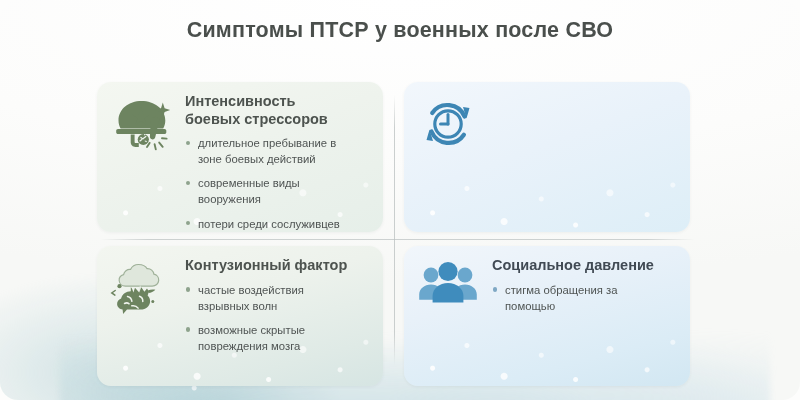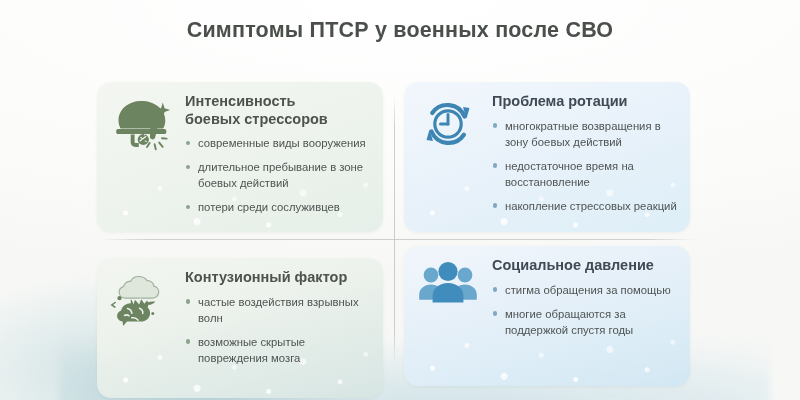--- a/index.html
+++ b/index.html
@@ -6,20 +6,21 @@
   body{
     width:800px;height:400px;overflow:hidden;
     font-family:"Liberation Sans","DejaVu Sans",sans-serif;
     background:#fdfdfc;
     position:relative;
   }
   #stage{
     position:absolute;inset:0;width:800px;height:400px;overflow:hidden;
     background:
       radial-gradient(120% 70% at 50% 0%, #ffffff 0%, #fcfcfb 55%, #f7f8f6 100%);
+    border-radius: 18px;
   }
   
   .wash{position:absolute;pointer-events:none;}
   .wash-bl{
     left:-40px;bottom:-30px;width:430px;height:230px;
     background:
       radial-gradient(60% 60% at 35% 75%, rgba(176,208,214,.55) 0%, rgba(176,208,214,0) 72%),
       radial-gradient(45% 50% at 58% 92%, rgba(150,192,200,.45) 0%, rgba(150,192,200,0) 70%);
     filter:blur(2px);
   }
@@ -97,21 +98,21 @@
   .card-blue.row2{
     background:
       linear-gradient(165deg, #f1f6fb 0%, #e8f1f9 35%, #dbecf6 75%, #d2e7f2 100%);
   }
 
   .card-inner{position:absolute;inset:0;display:flex;}
   .icon-wrap{
     width:88px;flex:0 0 88px;display:flex;align-items:flex-start;justify-content:center;
     padding-top:14px;box-sizing:border-box;
   }
-  .body-wrap{flex:1 1 auto;padding:11px 12px 8px 0;box-sizing:border-box;min-width:0;}
+  .body-wrap{flex:1 1 auto;padding:11px 28px 8px 0;box-sizing:border-box;min-width:0;}
 
   .card-title{
     font-size:14.5px;font-weight:bold;line-height:1.22;margin:0 0 7px 0;
   }
   .t-green{color:#4d534f;}
   .t-blue{color:#414a54;}
 
   ul.bullets{list-style:none;margin:0;padding:0;}
   ul.bullets li{
     position:relative;padding-left:13px;margin-bottom:8px;
@@ -159,22 +160,22 @@
             <polygon points="52.8,6.5 54.6,12.3 60.2,14.1 54.6,15.9 52.8,21.7 51,15.9 45.4,14.1 51,12.3"></polygon>
           </g>
         </svg>
       </div>
       <div class="body-wrap">
         <div class="card-title t-green">
           <span>Интенсивность</span><br>
           <span>боевых стрессоров</span>
         </div>
         <ul class="bullets b-green">
+          <li>длительное пребывание в зоне боевых действий</li>
           <li>современные виды вооружения</li>
-          <li>длительное пребывание в зоне боевых действий</li>
           <li>потери среди сослуживцев</li>
         </ul>
       </div>
     </div>
   </div>
 
   <div class="card card-blue" style="left:404px;top:82px;width:286px;height:150px;">
     <div class="speck"></div>
     <div class="card-inner">
       <div class="icon-wrap">
@@ -187,32 +188,24 @@
             <polygon points="44,11 50.5,12 47.5,22.5"></polygon>
             <polygon points="14,45 7.5,44 10.5,33.5"></polygon>
           </g>
           <circle cx="29" cy="28" r="13.2" fill="none" stroke="#3d86b4" stroke-width="3.2"></circle>
           <g stroke="#3d86b4" stroke-width="3" stroke-linecap="round">
             <line x1="29" y1="28" x2="29" y2="18.5"></line>
             <line x1="29" y1="28" x2="21.5" y2="28"></line>
           </g>
         </svg>
       </div>
-      <div class="body-wrap">
-        <div class="card-title t-blue">Проблема ротации</div>
-        <ul class="bullets b-blue">
-          <li>многократные возвращения в зону боевых действий</li>
-          <li>недостаточное время на восстановление</li>
-          <li>накопление стрессовых  реакций</li>
-        </ul>
-      </div>
-    </div>
-  </div>
-
-  <div class="card card-green row2" style="left:97px;top:258px;width:286px;height:140px;">
+    </div>
+  </div>
+
+  <div class="card card-green row2" style="left:97px;top:246px;width:286px;height:140px;">
     <div class="speck"></div>
     <div class="card-inner">
       <div class="icon-wrap">
         <svg width="64" height="60" viewBox="0 0 64 60" aria-hidden="true">
           <g fill="#dfe7dc" stroke="#9fb199" stroke-width="1.2">
             <path d="M29.5 4.5c-3.6 0-6.6 2-8 4.9-3.4-.3-6.4 2-6.9 5.2-2.8.8-4.7 3.3-4.4 6.1.3 3.1 3 5.4 6.2 5.4h26.9c3.4 0 6.2-2.5 6.4-5.7.2-3-1.9-5.6-4.8-6.2-.3-3.3-3.3-5.8-6.8-5.5-1.4-2.6-4.4-4.2-8.6-4.2z"></path>
           </g>
           <path d="M31 25c-.6 4.2-1.6 7.8-3.4 11.5 2.6-1.1 5.1-1.3 7.6-.7-1.2-3.6-2.5-7-4.2-10.8z" fill="#e6ece3"></path>
           <g fill="#6d8460">
             <path d="M21.8 31.2c-4.8 0-8.6 3.1-9.7 7.2-2.6.9-4.2 3.2-4 5.8.2 2.8 2.5 5 5.5 5.2l.5 4.6 3.9-4.4h13.6c5.3 0 9.5-3.7 9.5-8.4 0-2.2-.9-4.2-2.5-5.7 1.3-2.3 1.1-5-.6-7l-2.6 3.2-3.1-4.4-2.1 5.1-4.2-4.6-1.6 4.8c-.8-3.3-1.9-4.9-2.6-5.3z"></path>
@@ -255,19 +248,18 @@
           <g fill="#3f8cbd">
             <circle cx="31" cy="11.5" r="9.6"></circle>
             <path d="M31 23c-8.6 0-15.4 5.7-15.4 12.8v6.6h30.8v-6.6C46.4 28.7 39.6 23 31 23z"></path>
           </g>
         </svg>
       </div>
       <div class="body-wrap">
         <div class="card-title t-blue">Социальное давление</div>
         <ul class="bullets b-blue">
           <li>стигма обращения за помощью</li>
-          <li>многие обращаются за поддержкой спустя годы</li>
         </ul>
       </div>
     </div>
   </div>
 
 </div>
 
 </body></html>

